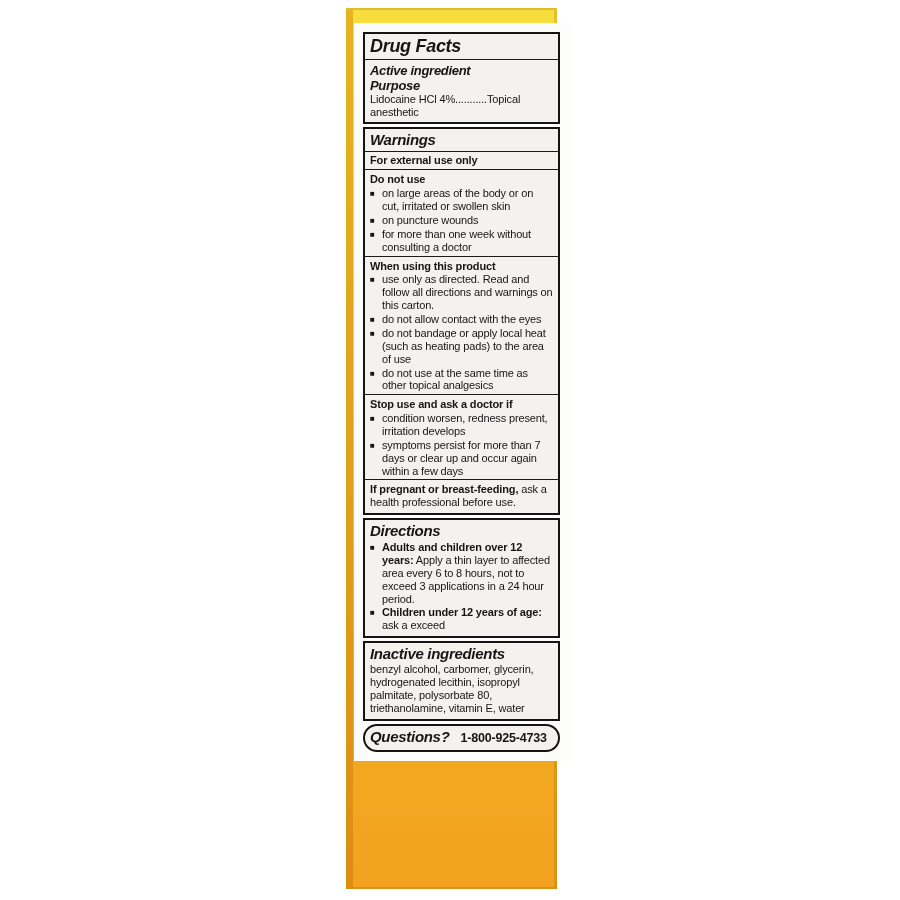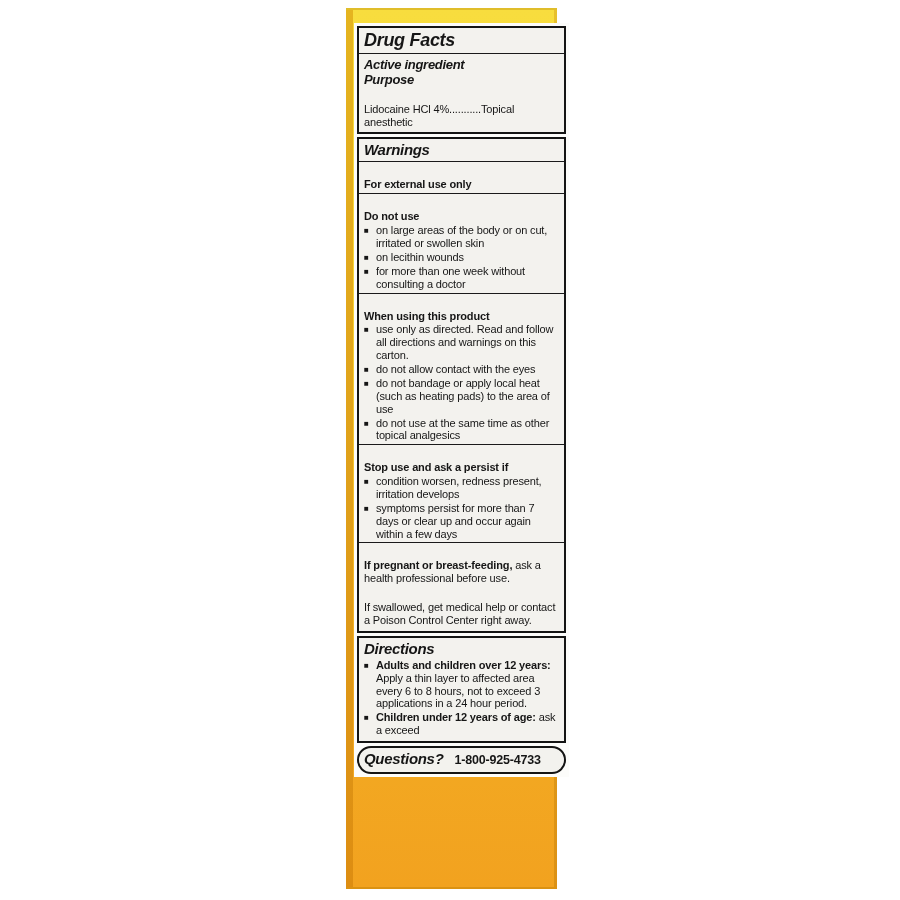--- a/index.html
+++ b/index.html
@@ -18,28 +18,28 @@
   .edge-left{
     position:absolute;left:0;top:0;bottom:0;width:7px;
     background:linear-gradient(180deg,#e5b41f 0%,#e0a01a 55%,#dd8d12 100%);
   }
   .edge-right{
     position:absolute;right:0;top:0;bottom:0;width:3px;
     background:linear-gradient(180deg,#e7c02c 0%,#e2a41f 55%,#dc9115 100%);
   }
   .panel{
     position:absolute;left:8px;top:13px;width:215px;
-    background:#fcfcfa;padding:3px;box-sizing:border-box;
+    background:#fcfcfa;padding:9px;box-sizing:border-box;
   }
   .box{
     border:2px solid #141414;background:#f3f2ee;
     padding:2px 5px 4px 5px;margin-bottom:3px;
   }
   .box:last-child{margin-bottom:0;border-radius:14px;}
-  .t{font-size:11px;line-height:1.17;letter-spacing:-0.15px;margin-top:16px;}
+  .t{font-size:11px;line-height:1.17;letter-spacing:-0.15px;}
   .b{font-weight:bold;}
   .head-xl{font-style:italic;font-weight:bold;font-size:18px;line-height:1.15;letter-spacing:-0.3px;}
   .head-lg{font-style:italic;font-weight:bold;font-size:15px;line-height:1.2;letter-spacing:-0.3px;}
   .head-sm{font-style:italic;font-weight:bold;font-size:13px;letter-spacing:-0.3px;}
   .rule{height:0;border-top:1.5px solid #1a1a1a;margin:2px -5px;}
   .rule-thin{height:0;border-top:1px solid #1a1a1a;margin:2px -5px 3px;}
   .cols{display:flex;justify-content:space-between;align-items:baseline;padding:1px 6px 0 0;flex-direction:column;}
   .li{display:flex;margin-top:1px;}
   .li .m{flex:none;width:12px;font-size:8px;line-height:12px;padding-top:1px;}
   .li .t2{flex:1;}
@@ -74,21 +74,21 @@
       <div class="t b">For external use only</div>
       <div class="rule-thin"></div>
 
       <div class="t b">Do not use</div>
       <div class="li t">
           <span class="m">■</span>
           <span class="t2">on large areas of the body or on cut, irritated or swollen skin</span>
         </div>
       <div class="li t">
           <span class="m">■</span>
-          <span class="t2">on lecithin wounds</span>
+          <span class="t2">on puncture wounds</span>
         </div>
       <div class="li t">
           <span class="m">■</span>
           <span class="t2">for more than one week without consulting a doctor</span>
         </div>
       <div class="rule-thin mt2"></div>
 
       <div class="t b">When using this product</div>
       <div class="li t">
           <span class="m">■</span>
@@ -101,47 +101,50 @@
       <div class="li t">
           <span class="m">■</span>
           <span class="t2">do not bandage or apply local heat (such as heating pads) to the area of use</span>
         </div>
       <div class="li t">
           <span class="m">■</span>
           <span class="t2">do not use at the same time as other topical analgesics</span>
         </div>
       <div class="rule-thin mt2"></div>
 
-      <div class="t b">Stop use and ask a persist if</div>
+      <div class="t b">Stop use and ask a doctor if</div>
       <div class="li t">
           <span class="m">■</span>
           <span class="t2">condition worsen, redness present, irritation develops</span>
         </div>
       <div class="li t">
           <span class="m">■</span>
           <span class="t2">symptoms persist for more than 7 days or clear up and occur again within a few days</span>
         </div>
       <div class="rule-thin mt2"></div>
 
       <div class="t"><span class="b">If pregnant or breast-feeding,</span><span> ask a health professional before use.</span></div>
-      <div class="t">If swallowed, get medical help or contact a Poison Control Center right away.</div>
     </div>
 
     <div class="box">
       <div class="head-lg">Directions</div>
       <div class="li t">
           <span class="m">■</span>
           <span class="t2"><span class="b">Adults and children over 12 years:</span><span> Apply a thin layer to affected area every 6 to 8 hours, not to exceed 3 applications in a 24 hour period.</span></span>
         </div>
       <div class="li t">
           <span class="m">■</span>
           <span class="t2"><span class="b">Children under 12 years of age:</span><span> ask a exceed</span></span>
         </div>
     </div>
 
+    <div class="box">
+      <div class="head-lg">Inactive ingredients</div>
+      <div class="t">benzyl alcohol, carbomer, glycerin, hydrogenated lecithin, isopropyl palmitate, polysorbate 80, triethanolamine, vitamin E, water</div>
+    </div>
 
     <div class="box">
       <div class="q-row">
         <span class="head-lg">Questions?</span>
         <span class="phone">1-800-925-4733</span>
       </div>
     </div>
 
   </div>
 </div>

